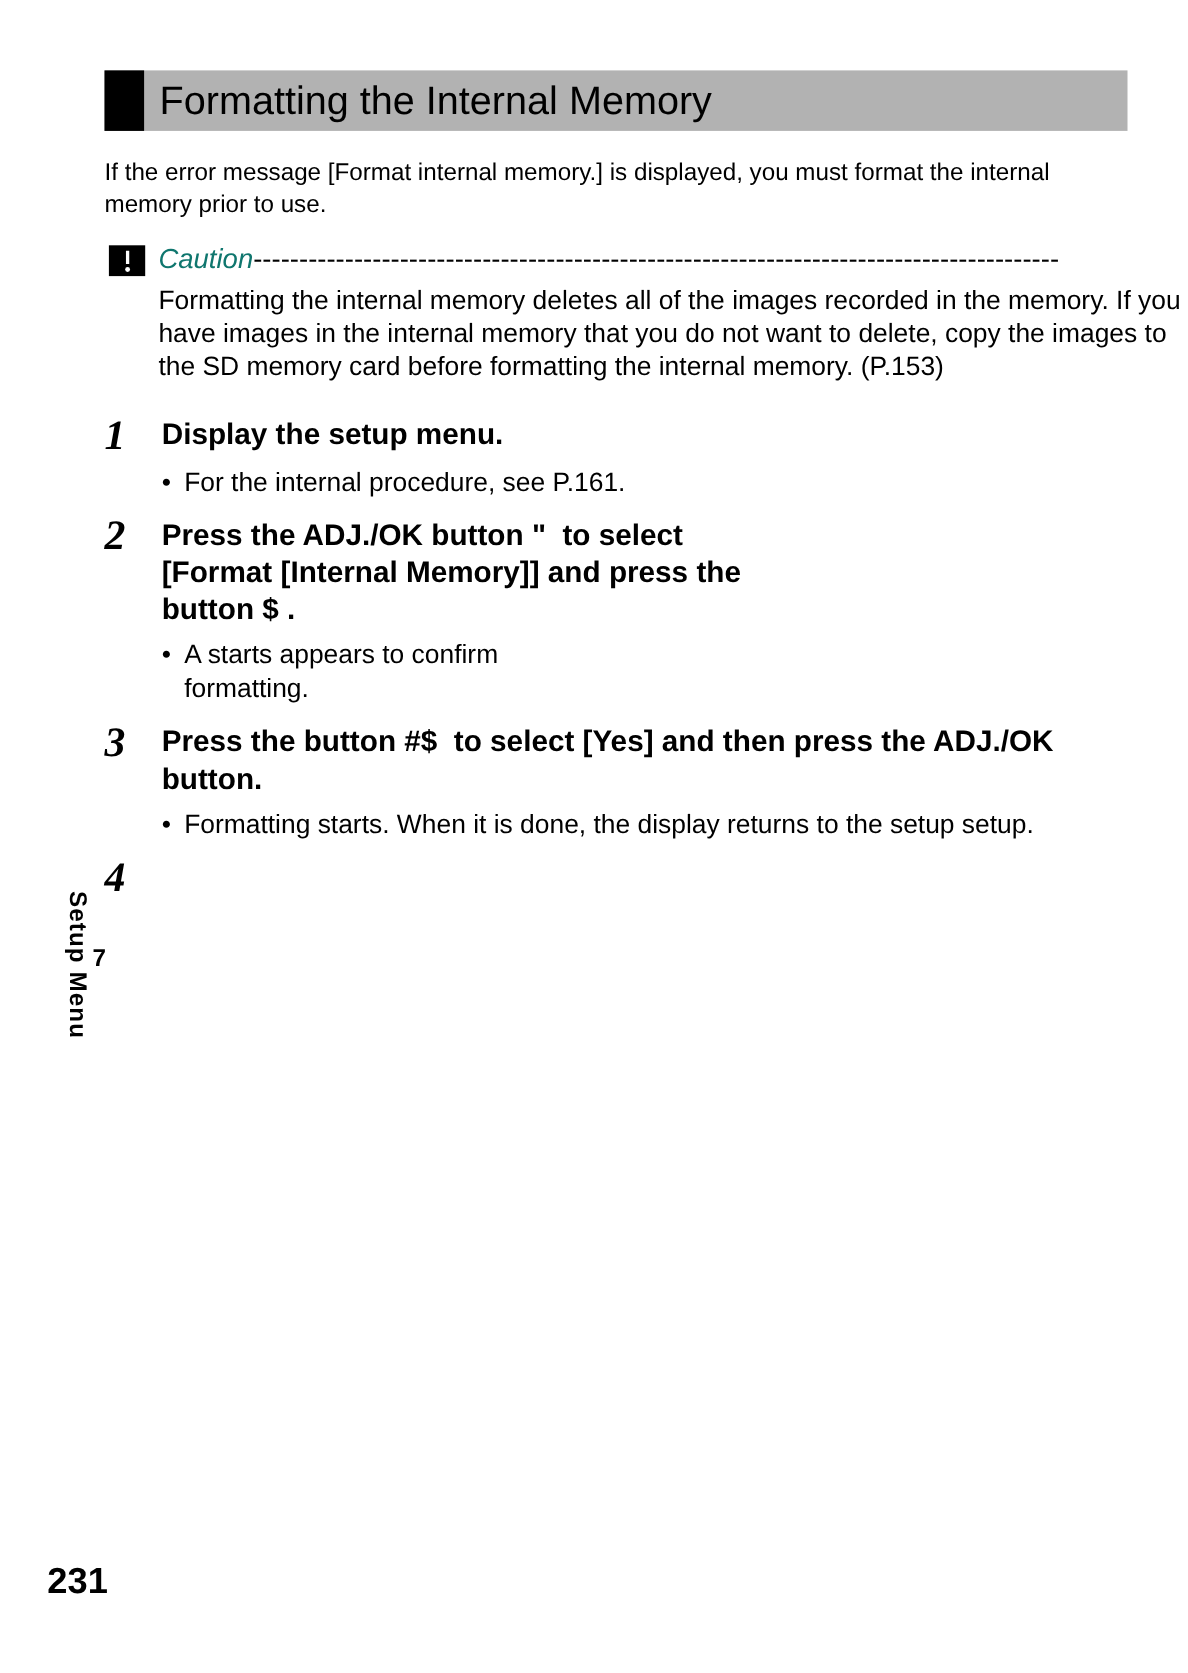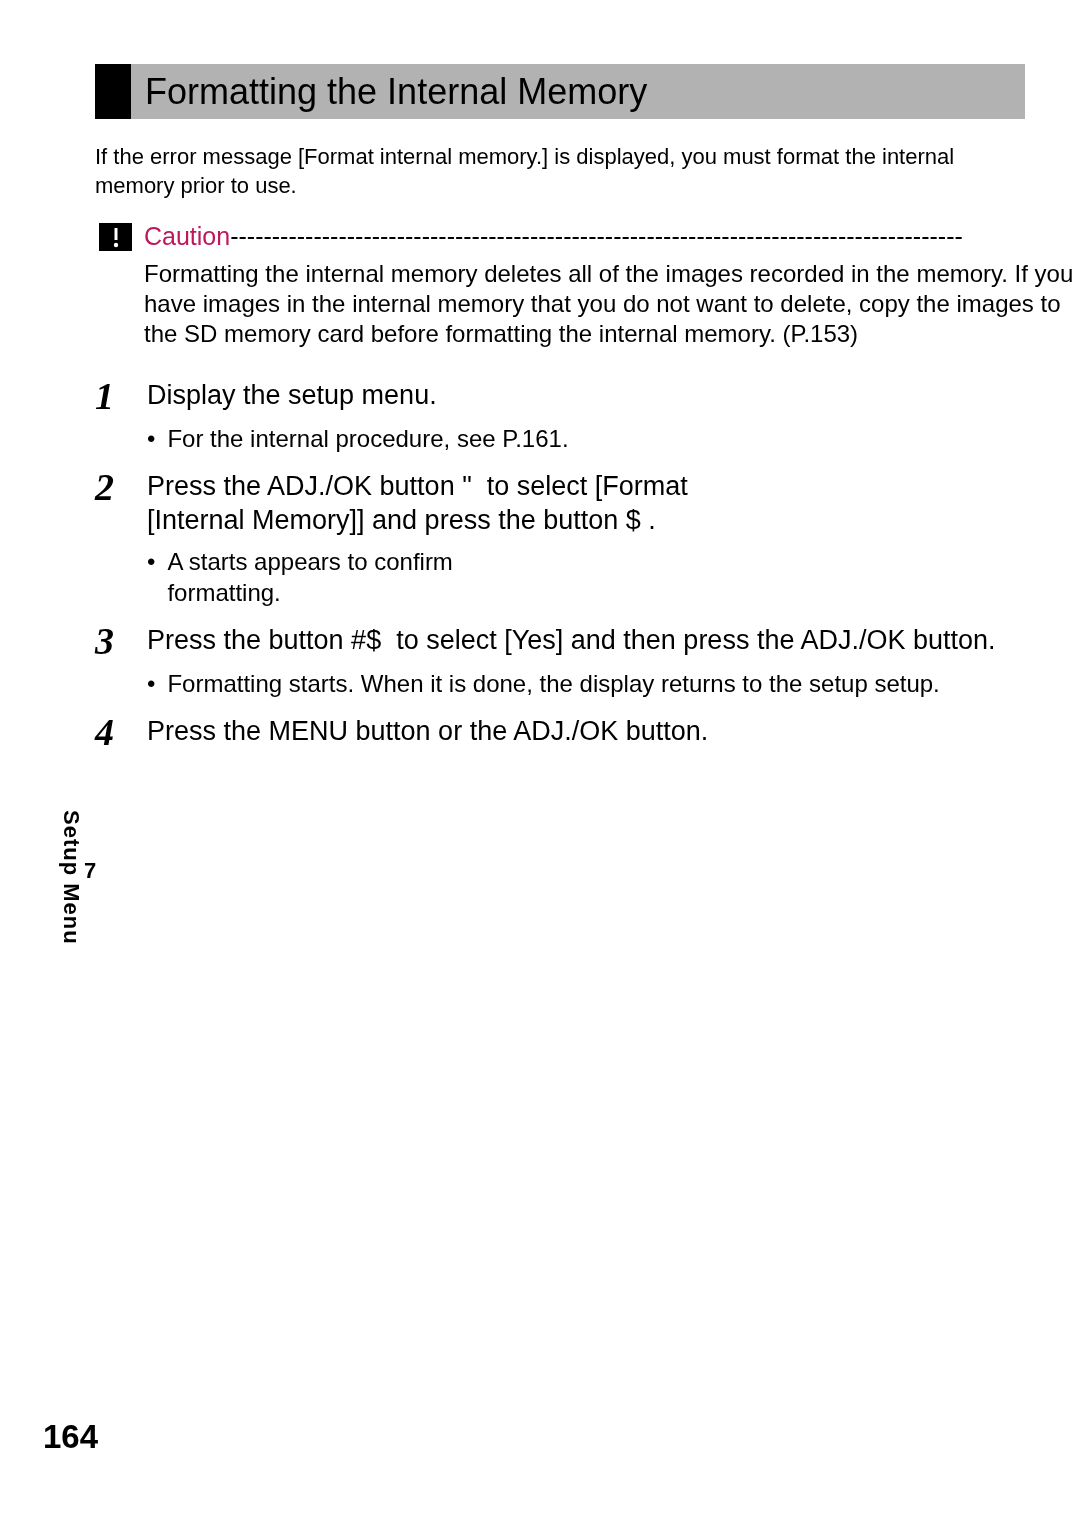--- a/index.html
+++ b/index.html
@@ -57,21 +57,22 @@
       align-items: center;
       justify-content: center;
       margin-right: 12px;
     }
     .caution-icon svg {
       width: 18px;
       height: 22px;
     }
     .caution-label {
       font-size: 25px;
-      color: #be185d;
+      font-style: italic;
+      color: #0f766e;
     }
     .caution-dashes {
       font-size: 25px;
       letter-spacing: 0;
       color: #000;
       white-space: nowrap;
       overflow: hidden;
     }
     .caution-body {
       font-size: 24px;
@@ -95,21 +96,21 @@
       font-style: italic;
       font-weight: bold;
       font-size: 38px;
       width: 40px;
       margin-right: 12px;
       line-height: 1;
       padding-top: 2px;
     }
     .step-title {
       font-size: 27px;
-      font-weight: normal;
+      font-weight: bold;
       color: #000;
       line-height: 1.25;
       padding-top: 4px;
       width: 560px;
     }
     .step-title-wide {
       width: 860px;
     }
     .step-bullets {
       margin: 8px 0 0 52px;
@@ -221,26 +222,25 @@
         <div class="step-bullet">
           <span class="bullet-dot">•</span>
           <span class="step-bullet-text">Formatting starts. When it is done, the display returns to the setup setup.</span>
         </div>
       </div>
     </div>
 
     <div class="step">
       <div class="step-header">
         <div class="step-num">4</div>
-        <div class="step-title step-title-wide">Press the MENU button or the ADJ./OK button.</div>
       </div>
     </div>
 
   </div>
 
 </div>
 
 <div class="side-tab">
   <div class="chapter-num">7</div>
   <div class="chapter-label">Setup Menu</div>
 </div>
 
-<div class="page-number">164</div>
+<div class="page-number">231</div>
 
 </body></html>

